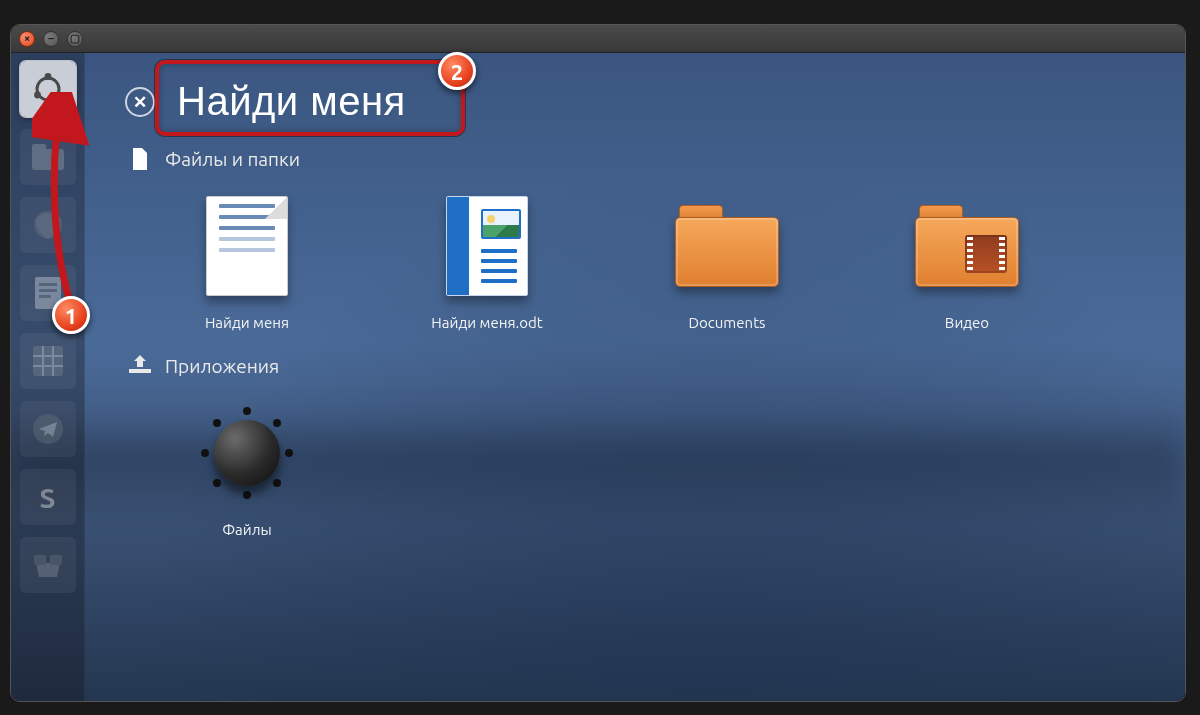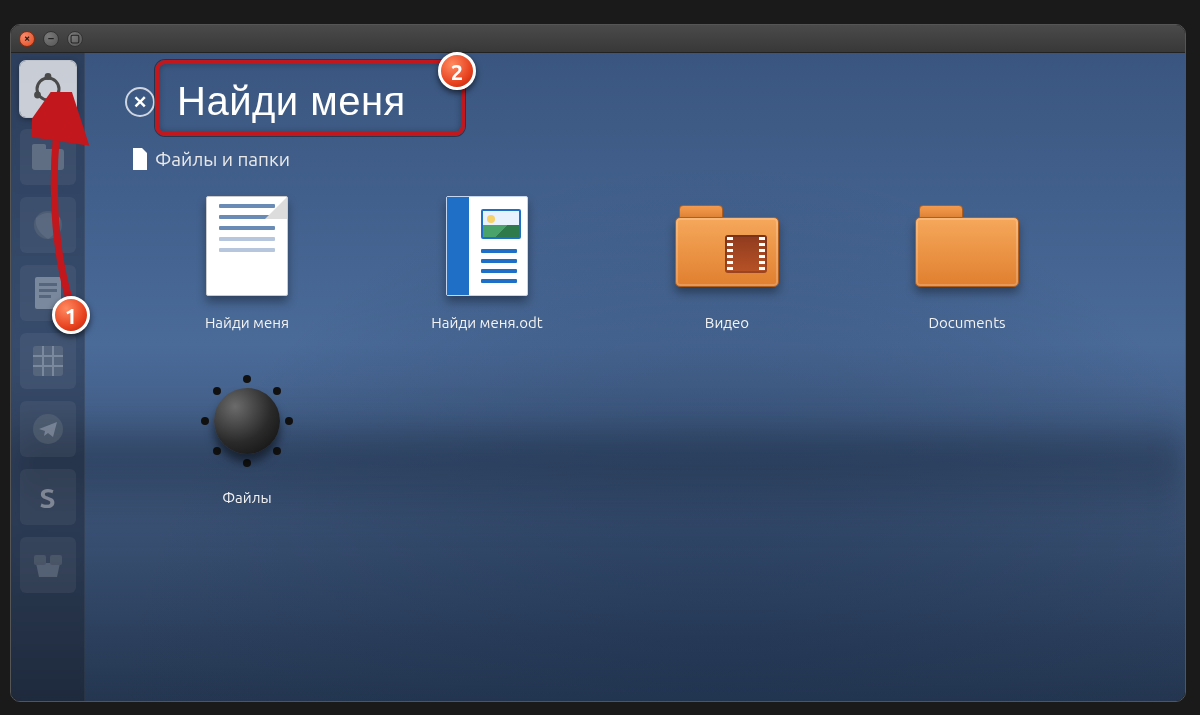--- a/index.html
+++ b/index.html
@@ -115,21 +115,21 @@
     color:#fff; font-weight:bold; font-size:22px;
     display:flex; align-items:center; justify-content:center;
     z-index:60;
   }
   .arrow {
     position:absolute;
     z-index:55;
     pointer-events:none;
   }
   .section { margin-top: 24px; }
-  .section-header { display:flex; align-items:flex-start; gap:4px; font-size:19px; color:#e9e9e9; margin-bottom:10px; padding-left:4px;}
+  .section-header { display:flex; align-items:flex-start; gap:14px; font-size:19px; color:#e9e9e9; margin-bottom:10px; padding-left:4px;}
   .section-header .sec-icon { width:22px; display:flex; align-items:center; justify-content:center; }
   .results {
     display:flex; gap: 80px;
     padding: 14px 0 0 42px;
     flex-wrap:wrap;
   }
   .result {
     width: 160px;
     display:flex; flex-direction:column; align-items:center;
     text-align:center;
@@ -341,38 +341,47 @@
                   <div class="l l2"></div>
                   <div class="l l3"></div>
                   <div class="l l4"></div>
               </div>
             </div>
             <span class="label">Найди меня.odt</span>
           </div>
 
           <div class="result">
             <div class="icon-large">
+              <div class="folder-icon"></div>
+            </div>
+            <span class="label">Documents</span>
+          </div>
+
+          <div class="result">
+            <div class="icon-large">
               <div class="folder-icon folder-video">
                   <div class="strip"></div>
                 </div>
             </div>
             <span class="label">Видео</span>
           </div>
 
-          <div class="result">
-            <div class="icon-large">
-              <div class="folder-icon"></div>
-            </div>
-            <span class="label">Documents</span>
-          </div>
-
         </div>
       </div>
 
       <div class="section">
+        <div class="section-header">
+          <span class="sec-icon">
+            <svg width="22" height="18" viewBox="0 0 22 18">
+                <path d="M11 0 L17 6 L14 6 L14 12 L8 12 L8 6 L5 6 Z" fill="#e9e9e9"></path>
+                <rect x="0" y="14" width="22" height="4" fill="#e9e9e9"></rect>
+              </svg>
+          </span>
+          <span>Приложения</span>
+        </div>
         <div class="results">
           <div class="result">
             <div class="icon-large">
               <div class="mine-icon">
                   <div class="spike"></div>
                   <div class="ball"></div>
                 </div>
             </div>
             <span class="label">Файлы</span>
           </div>

